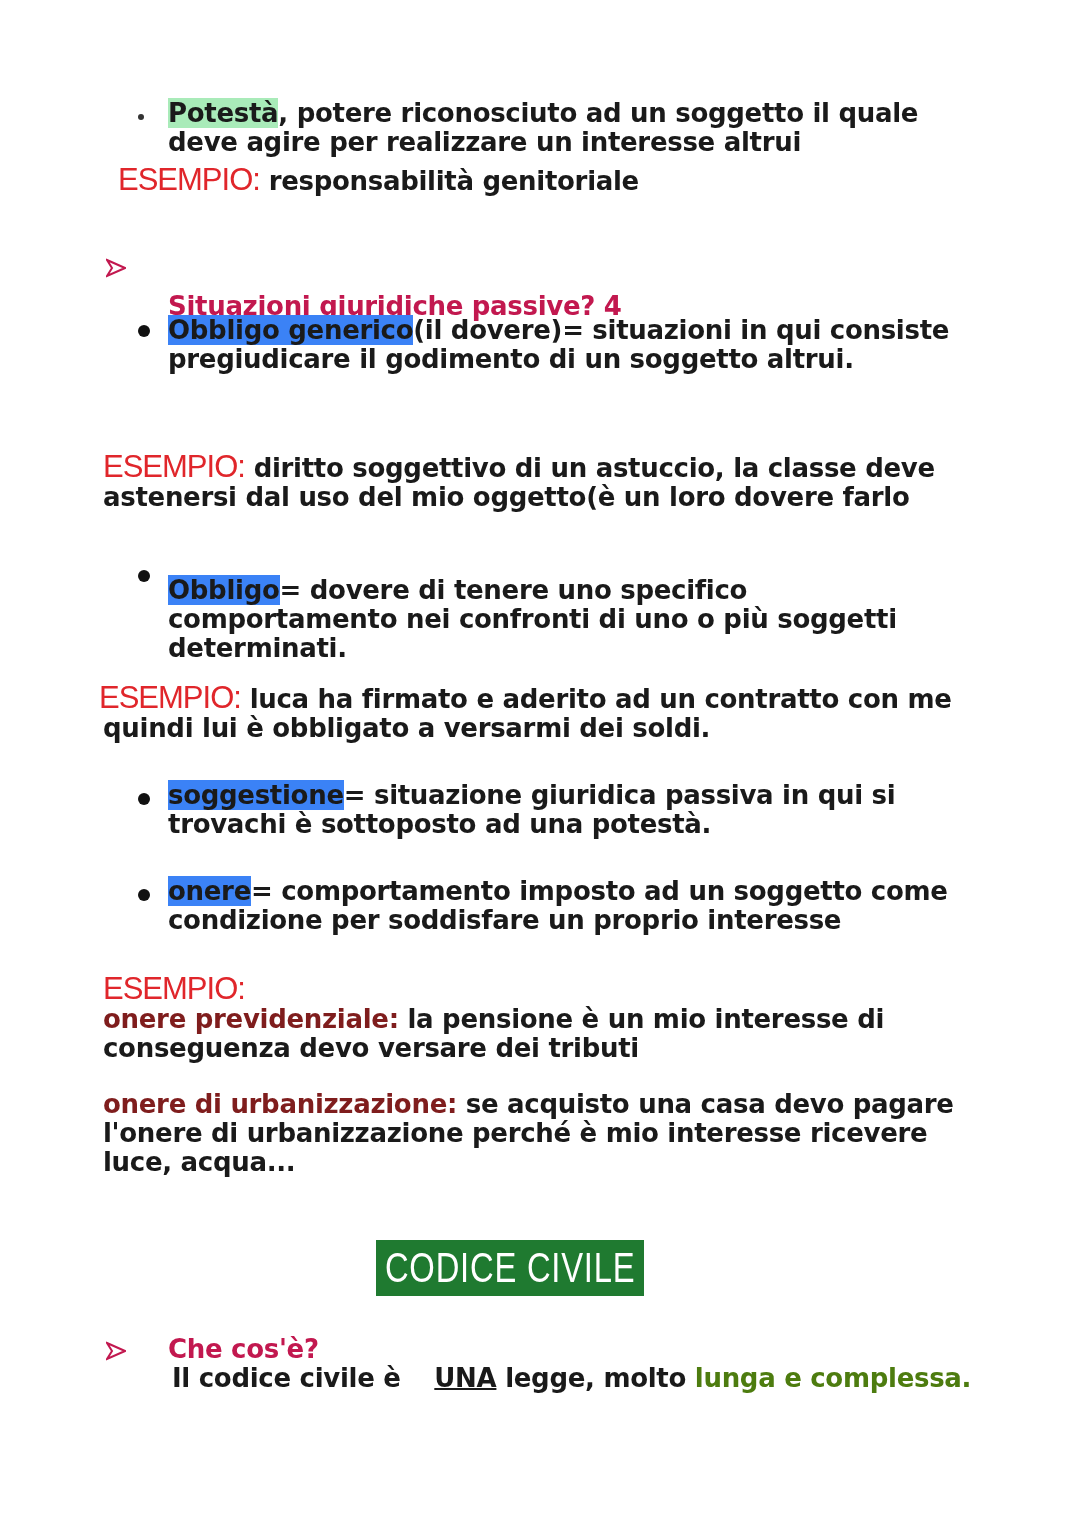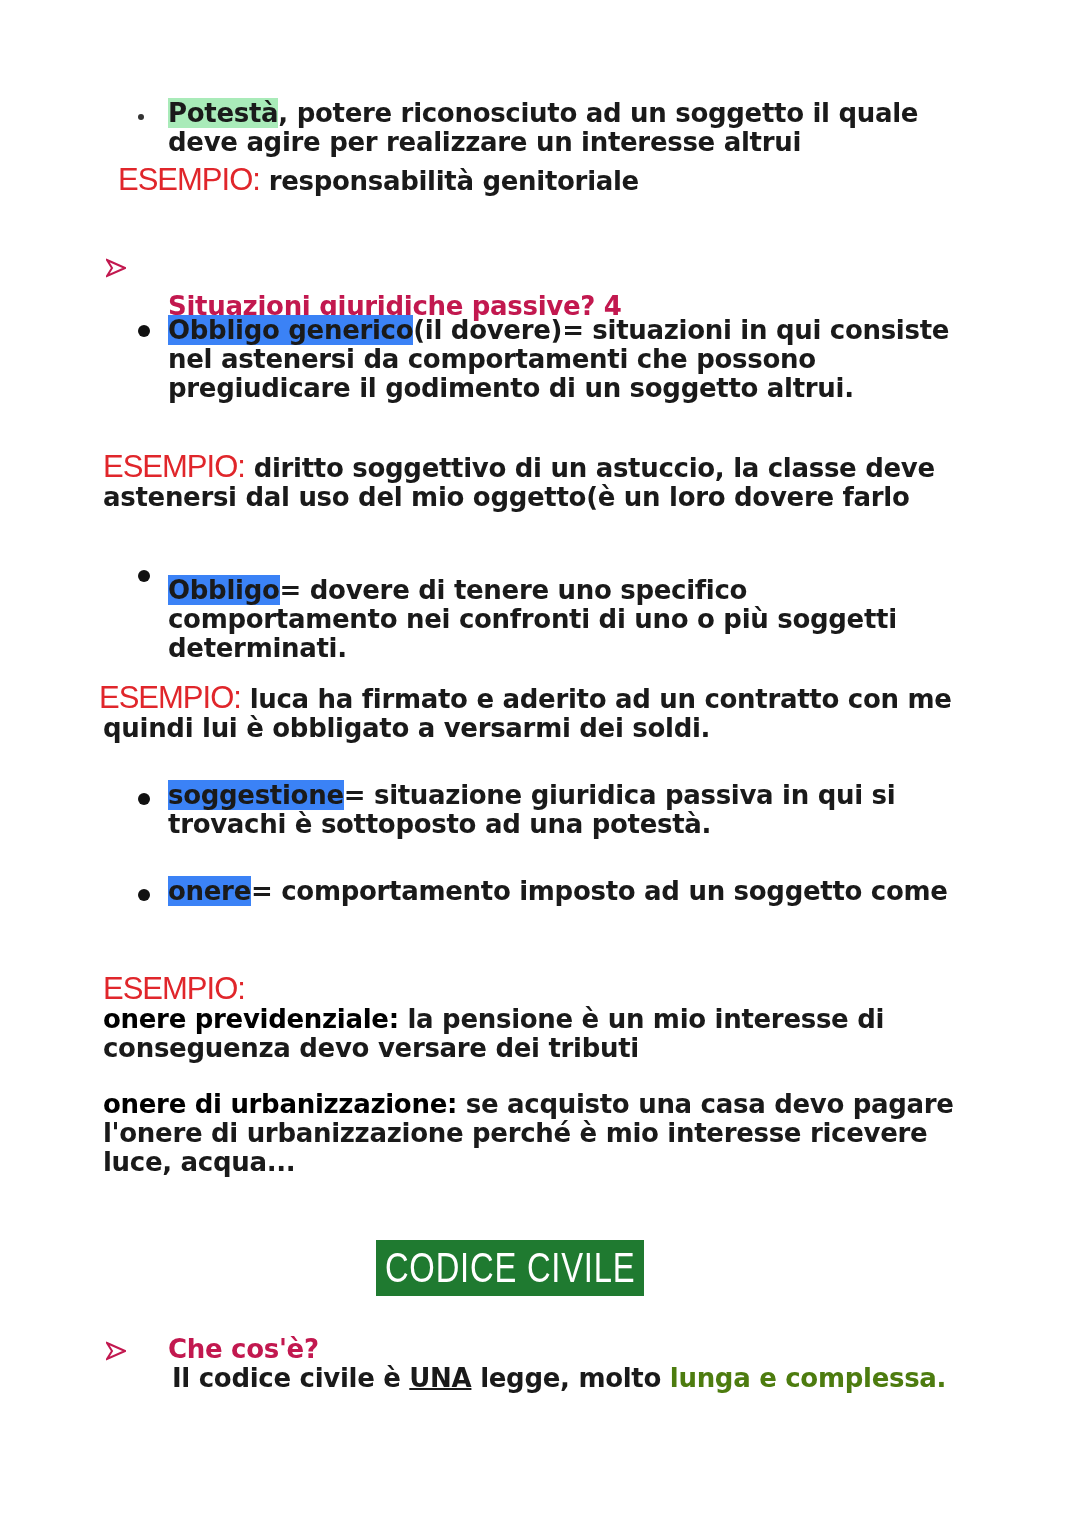--- a/index.html
+++ b/index.html
@@ -6,26 +6,26 @@
   body { width: 1080px; height: 1527px; position: relative; overflow: hidden;
          font-family: "DejaVu Sans", sans-serif; color: #1a1a1a; }
   .abs { position: absolute; }
   .hand { font-family: "DejaVu Sans", sans-serif; font-weight: bold; font-size: 26px;
           line-height: 29px; letter-spacing: -0.3px; color: #1a1a1a; }
   .esempio { font-family: "Liberation Sans", sans-serif; font-weight: normal; color: #e0262b;
              font-size: 31px; letter-spacing: -1px; }
   .hl-mint { background: #a9ebb9; }
   .hl-green { background: #3b82f6; }
   .magenta { color: #c2184f; }
-  .red { color: #000000; text-align: right; }
+  .red { color: #7f1d1d; text-align: right; }
   .green-text { color: #4d7c0f; }
   .bullet-dot { position: absolute; width: 12px; height: 12px; border-radius: 50%; background: #111; }
   .bullet-small { position: absolute; width: 6px; height: 6px; border-radius: 50%; background: #333; }
   .arrow { position: absolute; width: 0; height: 0; }
-  .underline { text-decoration: underline; text-decoration-thickness: 2px; }
+  .underline { text-decoration: underline; text-decoration-thickness: 2px; margin-left: 25px; }
 </style>
 </head>
 <body>
 
 <div class="bullet-small" style="left:138px; top:114px;"></div>
 <div class="abs hand" style="left:168px; top:99px; width:820px;">
   <div><span class="hl-mint">Potestà</span><span>, potere riconosciuto ad un soggetto il quale</span></div>
   <div>deve agire per realizzare un interesse altrui</div>
 </div>
 <div class="abs hand" style="left:118px; top:165px; width:900px;">
@@ -36,21 +36,20 @@
 <div class="arrow" style="left:106px; top:258px;">
   <svg width="20" height="20" viewBox="0 0 20 20">
       <path d="M1 2 L19 10 L1 18 L6 10 Z" fill="none" stroke="#c2184f" stroke-width="2"></path>
     </svg>
 </div>
 <div class="abs hand magenta" style="left:168px; top:252px;margin-top:40px;">Situazioni giuridiche passive? 4</div>
 
 <div class="bullet-dot" style="left:138px; top:325px;"></div>
 <div class="abs hand" style="left:168px; top:316px; width:850px;">
   <div><span class="hl-green">Obbligo generico</span><span>(il dovere)= situazioni in qui consiste</span></div>
-  <div>nel astenersi da comportamenti che possono</div>
   <div>pregiudicare il godimento di un soggetto altrui.</div>
 </div>
 <div class="abs hand" style="left:103px; top:452px; width:900px;">
   <div><span class="esempio">ESEMPIO:</span> <span>diritto soggettivo di un astuccio, la classe deve</span></div>
   <div>astenersi dal uso del mio oggetto(è un loro dovere farlo</div>
 </div>
 
 <div class="bullet-dot" style="left:138px; top:570px;"></div>
 <div class="abs hand" style="left:168px; top:576px; width:850px;">
   <div><span class="hl-green">Obbligo</span><span>= dovere di tenere uno specifico</span></div>
@@ -64,20 +63,21 @@
 
 <div class="bullet-dot" style="left:138px; top:793px;"></div>
 <div class="abs hand" style="left:168px; top:781px; width:850px;">
   <div><span class="hl-green">soggestione</span><span>= situazione giuridica passiva in qui si</span></div>
   <div>trovachi è sottoposto ad una potestà.</div>
 </div>
 
 <div class="bullet-dot" style="left:138px; top:889px;"></div>
 <div class="abs hand" style="left:168px; top:877px; width:880px;">
   <div><span class="hl-green">onere</span><span>= comportamento imposto ad un soggetto come</span></div>
+  <div>condizione per soddisfare un proprio interesse</div>
 </div>
 
 <div class="abs hand" style="left:103px; top:973px; width:900px;">
   <div class="esempio" style="line-height:32px;">ESEMPIO:</div>
   <div><span class="red">onere previdenziale:</span><span> la pensione è un mio interesse di</span></div>
   <div>conseguenza devo versare dei tributi</div>
 </div>
 
 <div class="abs hand" style="left:103px; top:1090px; width:900px;">
   <div><span class="red">onere di urbanizzazione:</span><span> se acquisto una casa devo pagare</span></div>

